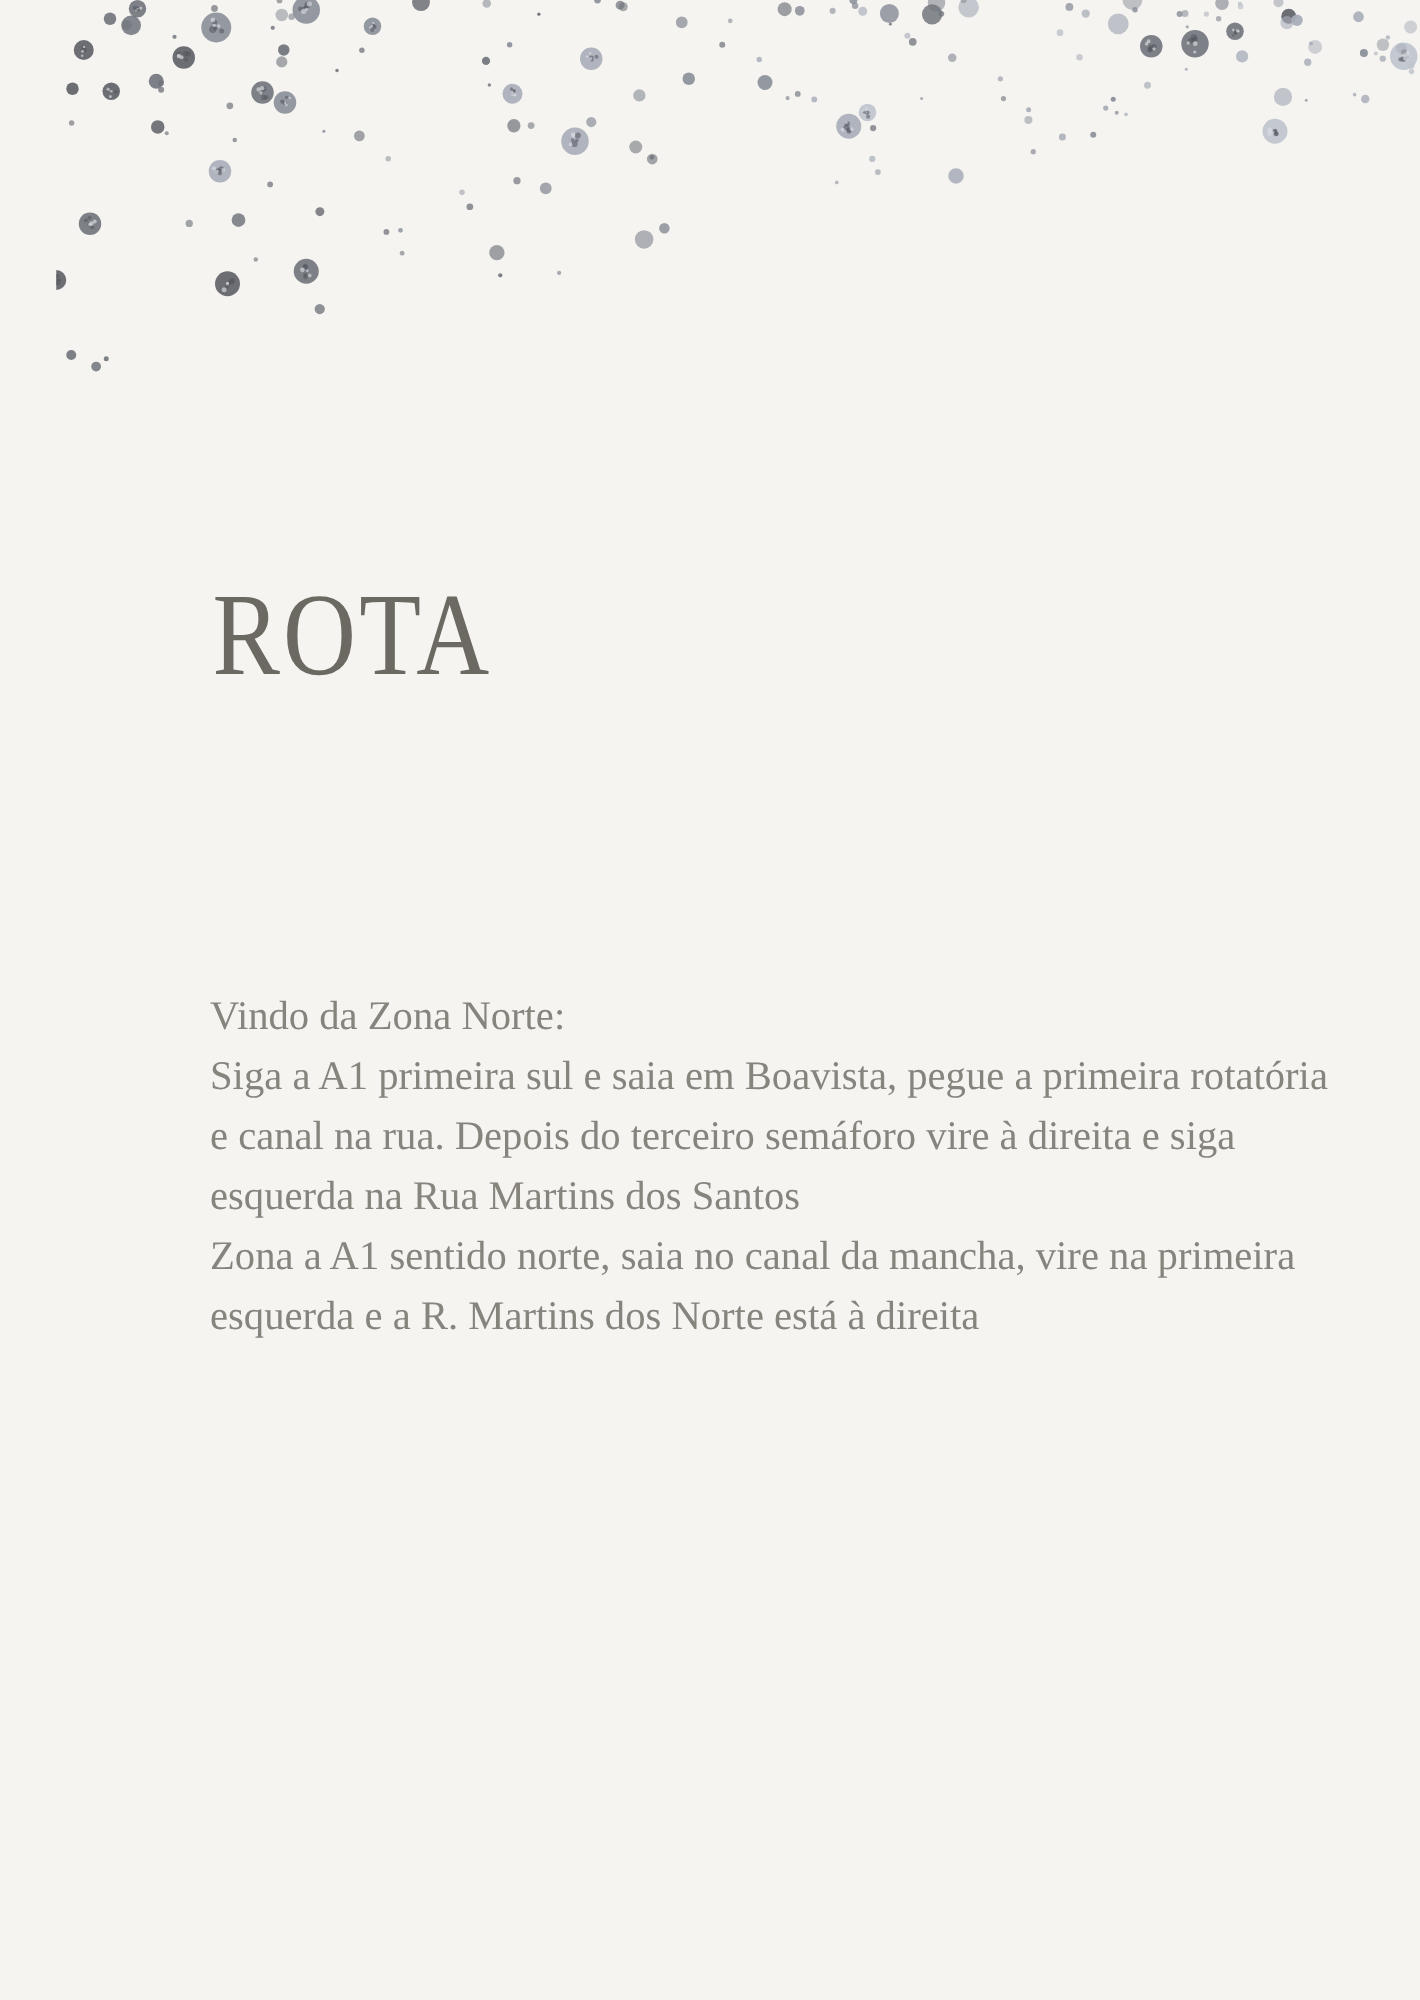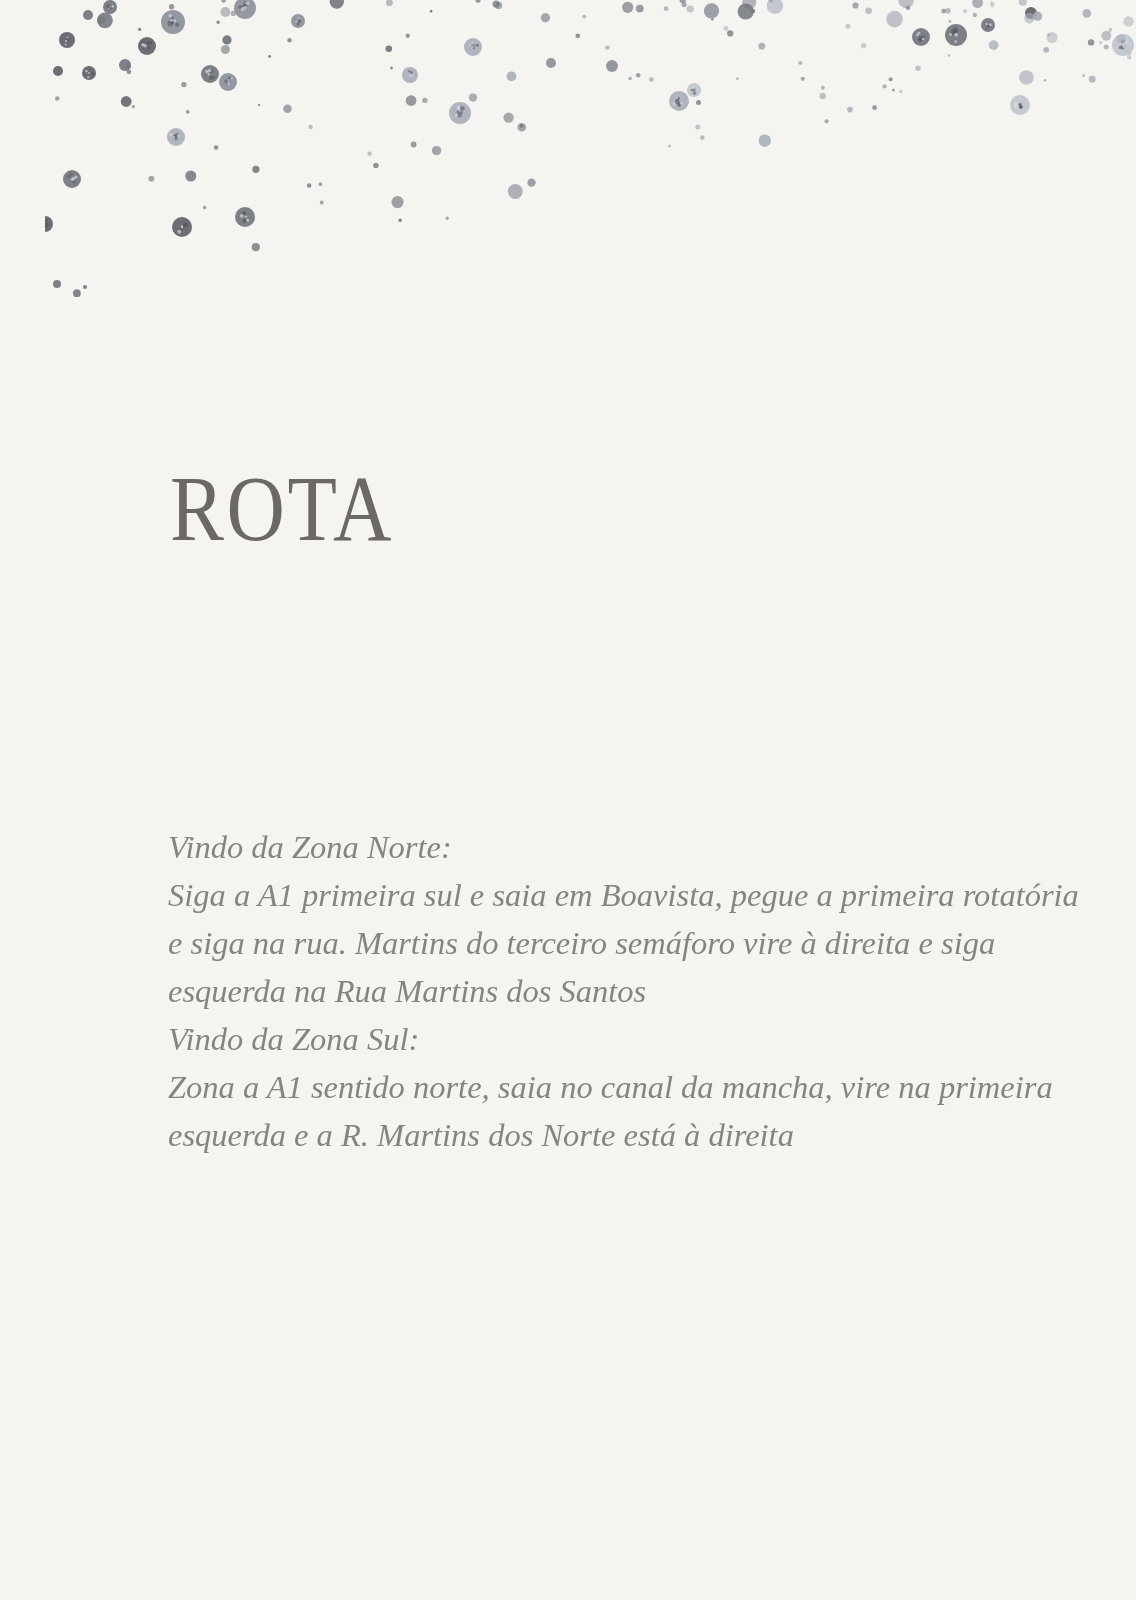--- a/index.html
+++ b/index.html
@@ -36,23 +36,22 @@
     line-height: 1;
     letter-spacing: 3px;
     color: #6c6862;
     transform: scaleX(0.86);
     transform-origin: left top;
     white-space: nowrap;
   }
   .directions {
     position: absolute;
     left: 123px;
-    top: 823px;
+    top: 789px;
     font-family: "Liberation Serif", serif;
-    font-style: italic;
     font-size: 32.5px;
     line-height: 48px;
     color: #87847e;
     white-space: nowrap;
   }
   .line {
     height: 48px;
   }
 </style>
 </head>
@@ -409,20 +408,19 @@
       <circle cx="1065.3" cy="29.9" r="1.8" fill="#a8adb8" fill-opacity="0.74"></circle>
       <circle cx="606.4" cy="79.5" r="2.3" fill="#a8adb8" fill-opacity="0.85"></circle>
       <circle cx="291.8" cy="1.7" r="7.1" fill="#5d5f66" fill-opacity="0.76"></circle>
     </svg>
 
   <h1 class="title">ROTA</h1>
 
   <div class="directions">
     <div class="line">Vindo da Zona Norte:</div>
     <div class="line">Siga a A1 primeira sul e saia em Boavista, pegue a primeira rotatória</div>
-    <div class="line">e siga na rua. Martins do terceiro semáforo vire à direita e siga</div>
+    <div class="line">e canal na rua. Depois do terceiro semáforo vire à direita e siga</div>
     <div class="line">esquerda na Rua Martins dos Santos</div>
-    <div class="line">Vindo da Zona Sul:</div>
     <div class="line">Zona a A1 sentido norte, saia no canal da mancha, vire na primeira</div>
     <div class="line">esquerda e a R. Martins dos Norte está à direita</div>
   </div>
 
 </div>
 
 </body></html>

